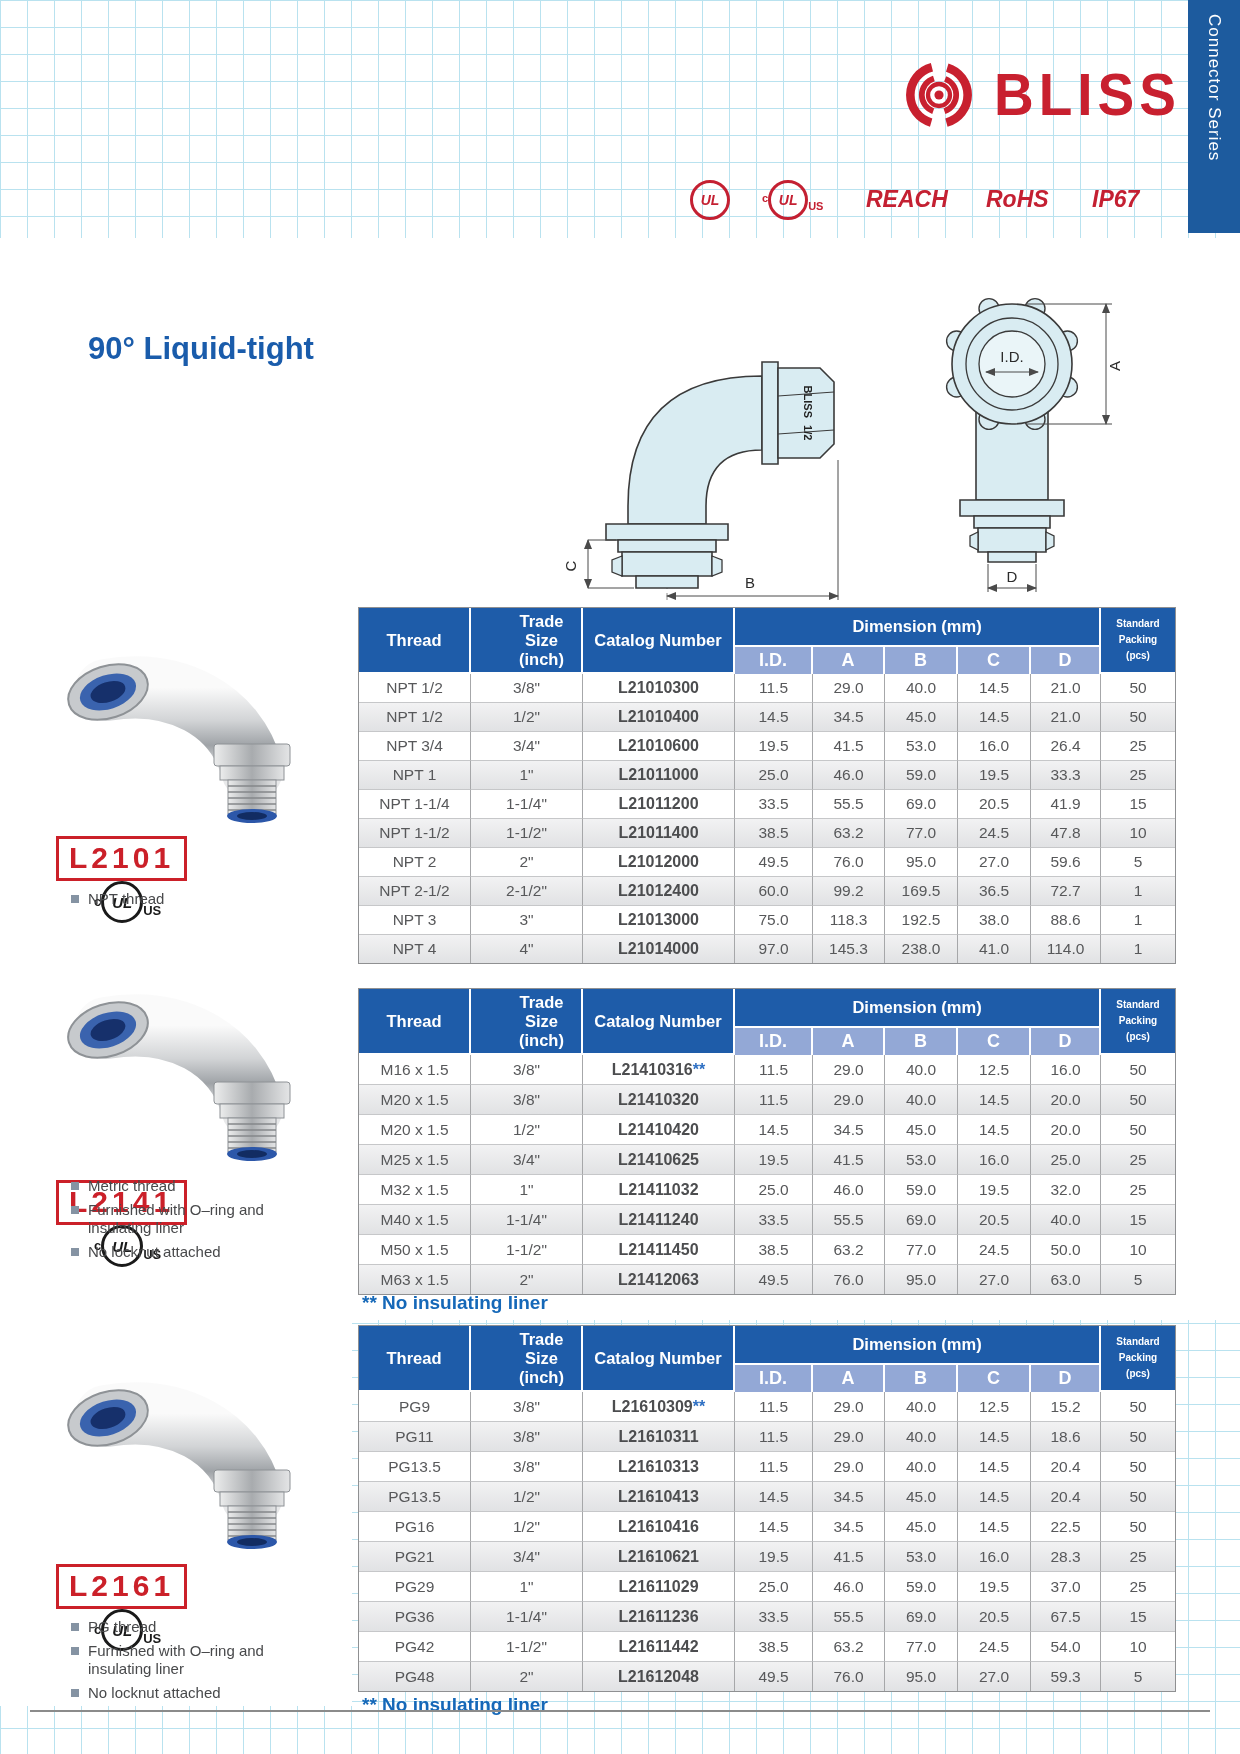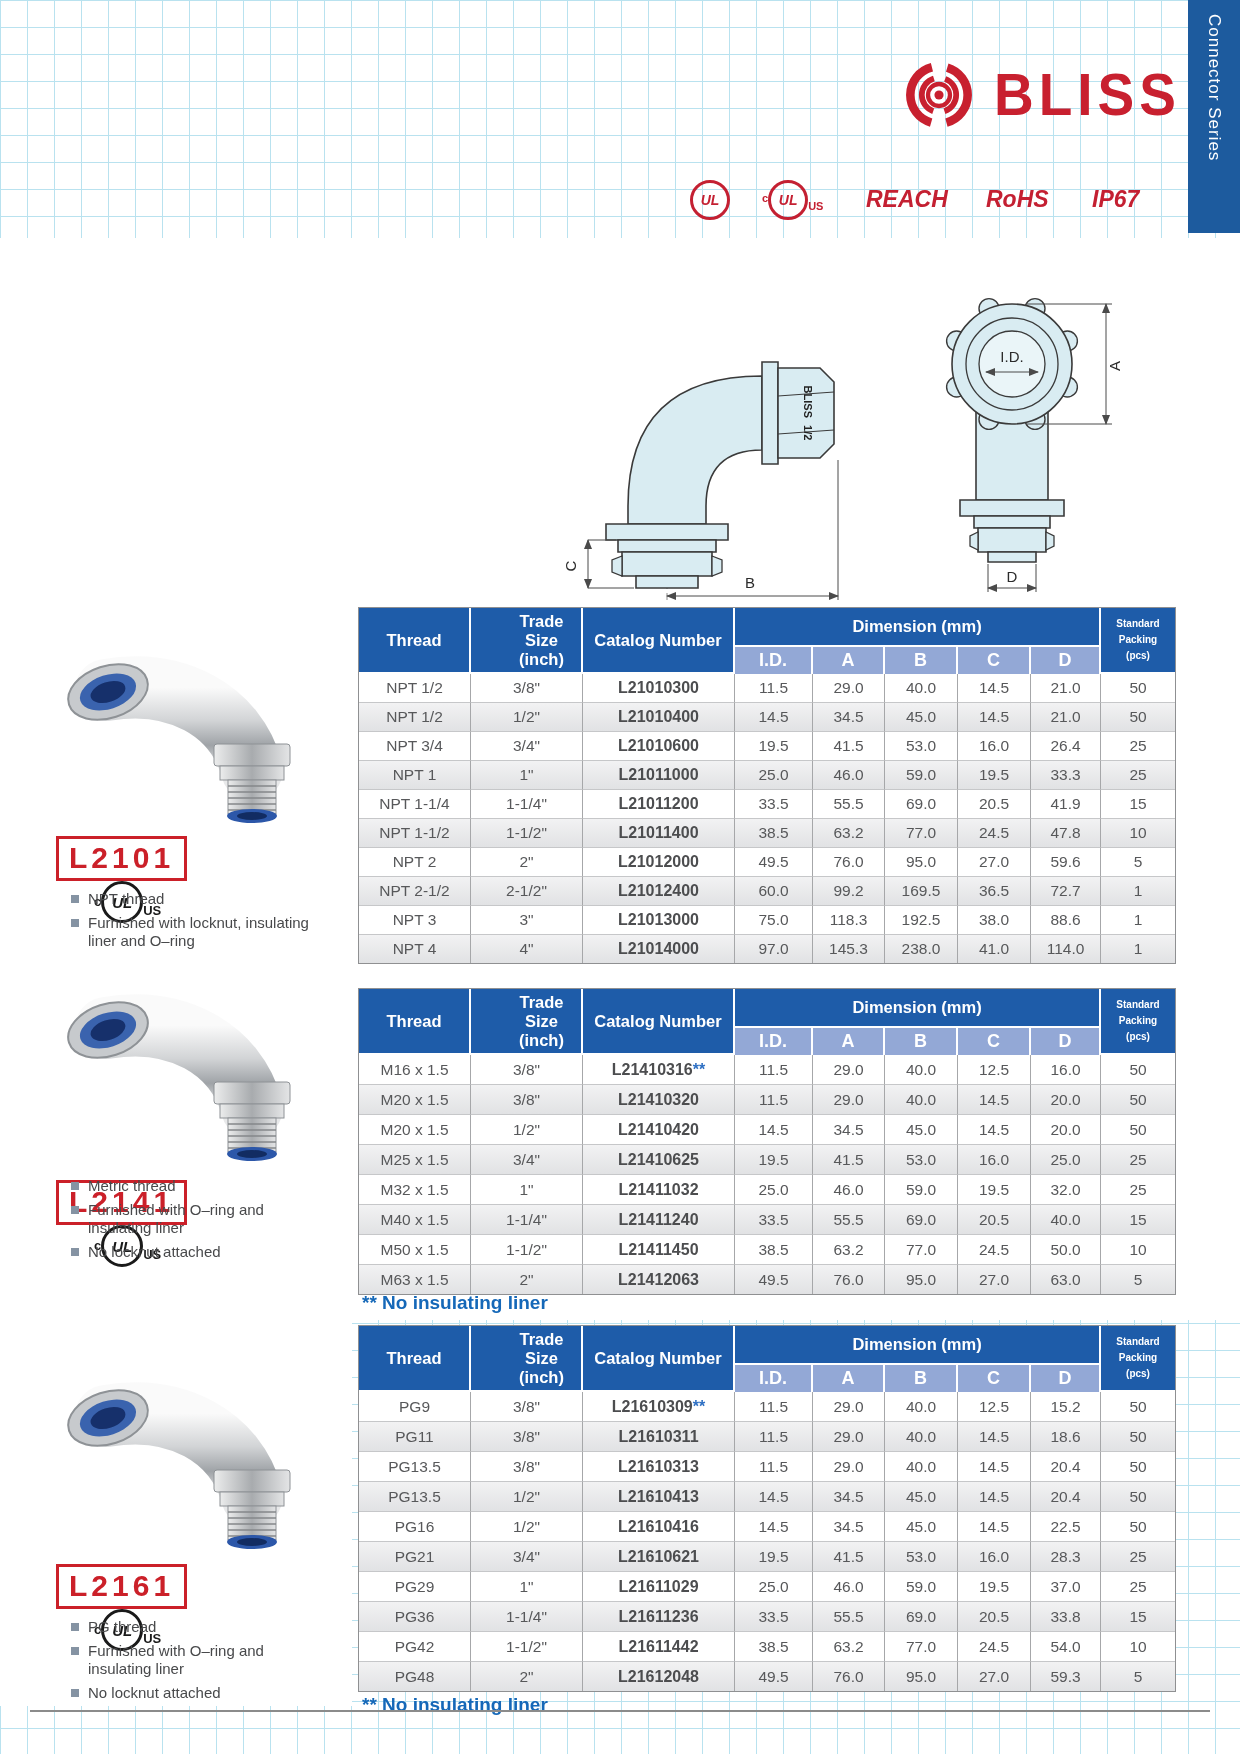--- a/index.html
+++ b/index.html
@@ -101,20 +101,21 @@
   <div class="ulb" style="left:762px;top:180px;">
     <span class="tiny" style="margin-top:12px;">c</span>
     <span class="circ">UL</span>
     <span class="tiny" style="margin-top:20px;">US</span>
   </div>
   <span class="certword" style="left:866px;top:186px;">REACH</span>
   <span class="certword" style="left:986px;top:186px;">RoHS</span>
   <span class="certword" style="left:1092px;top:186px;">IP67</span>
 
   <div id="title">
+    <div>90° Liquid-tight</div>
   </div>
 
   <svg class="draw" style="left:548px;top:288px;" width="320" height="318" viewBox="0 0 320 318">
     <defs>
       <marker id="arwL" viewBox="0 0 10 8" refX="9" refY="4" markerWidth="10" markerHeight="8" orient="auto-start-reverse">
         <path d="M0,0 L10,4 L0,8 z" fill="#4a4a4a"></path>
       </marker>
     </defs>
 
     <line x1="119" y1="140" x2="119" y2="314" stroke="#8a8a8a" stroke-width="1" stroke-dasharray="7 4"></line>
@@ -233,24 +234,20 @@
     <span class="culb">
       <span class="c">c</span>
       <span class="circ">UL</span>
       <span class="us">US</span>
     </span>
   </div>
   <ul class="features" style="top:890px;">
       <li>
         <span class="sq"></span>
         <span>NPT thread</span>
-      </li>
-      <li>
-        <span class="sq"></span>
-        <span>Furnished with locknut, insulating liner and O–ring</span>
       </li>
     </ul>
 
   <svg class="photo" style="top:988px;">
       <use href="#connph"></use>
     </svg>
   <div class="serieslabel" style="top:1180px;">
     <span class="seriesbox">L2141</span>
     <span class="culb">
       <span class="c">c</span>
@@ -695,21 +692,21 @@
             <td>25</td>
           </tr>
           <tr class="alt">
             <td>PG36</td>
             <td>1-1/4"</td>
             <td class="cat">L21611236</td>
             <td>33.5</td>
             <td>55.5</td>
             <td>69.0</td>
             <td>20.5</td>
-            <td>33.8</td>
+            <td>67.5</td>
             <td>15</td>
           </tr>
           <tr>
             <td>PG42</td>
             <td>1-1/2"</td>
             <td class="cat">L21611442</td>
             <td>38.5</td>
             <td>63.2</td>
             <td>77.0</td>
             <td>24.5</td>

